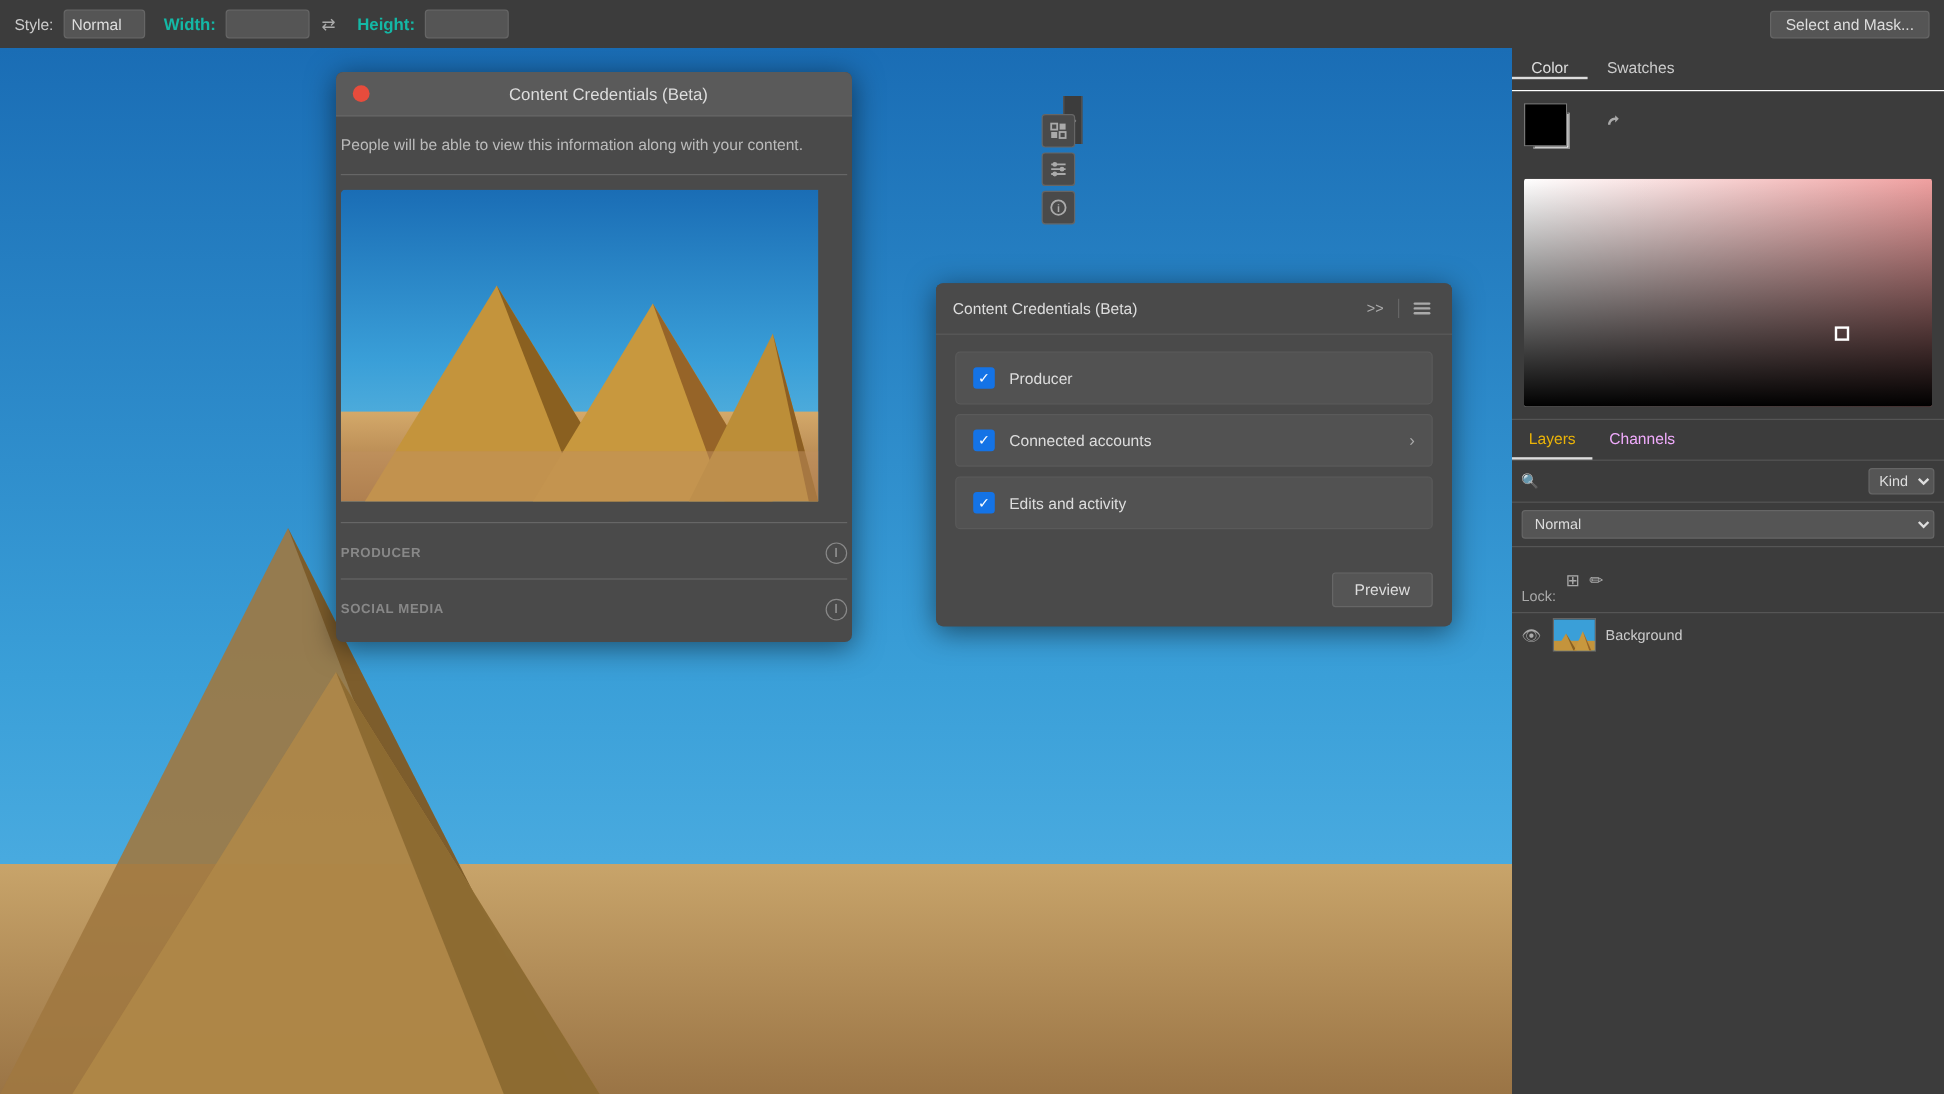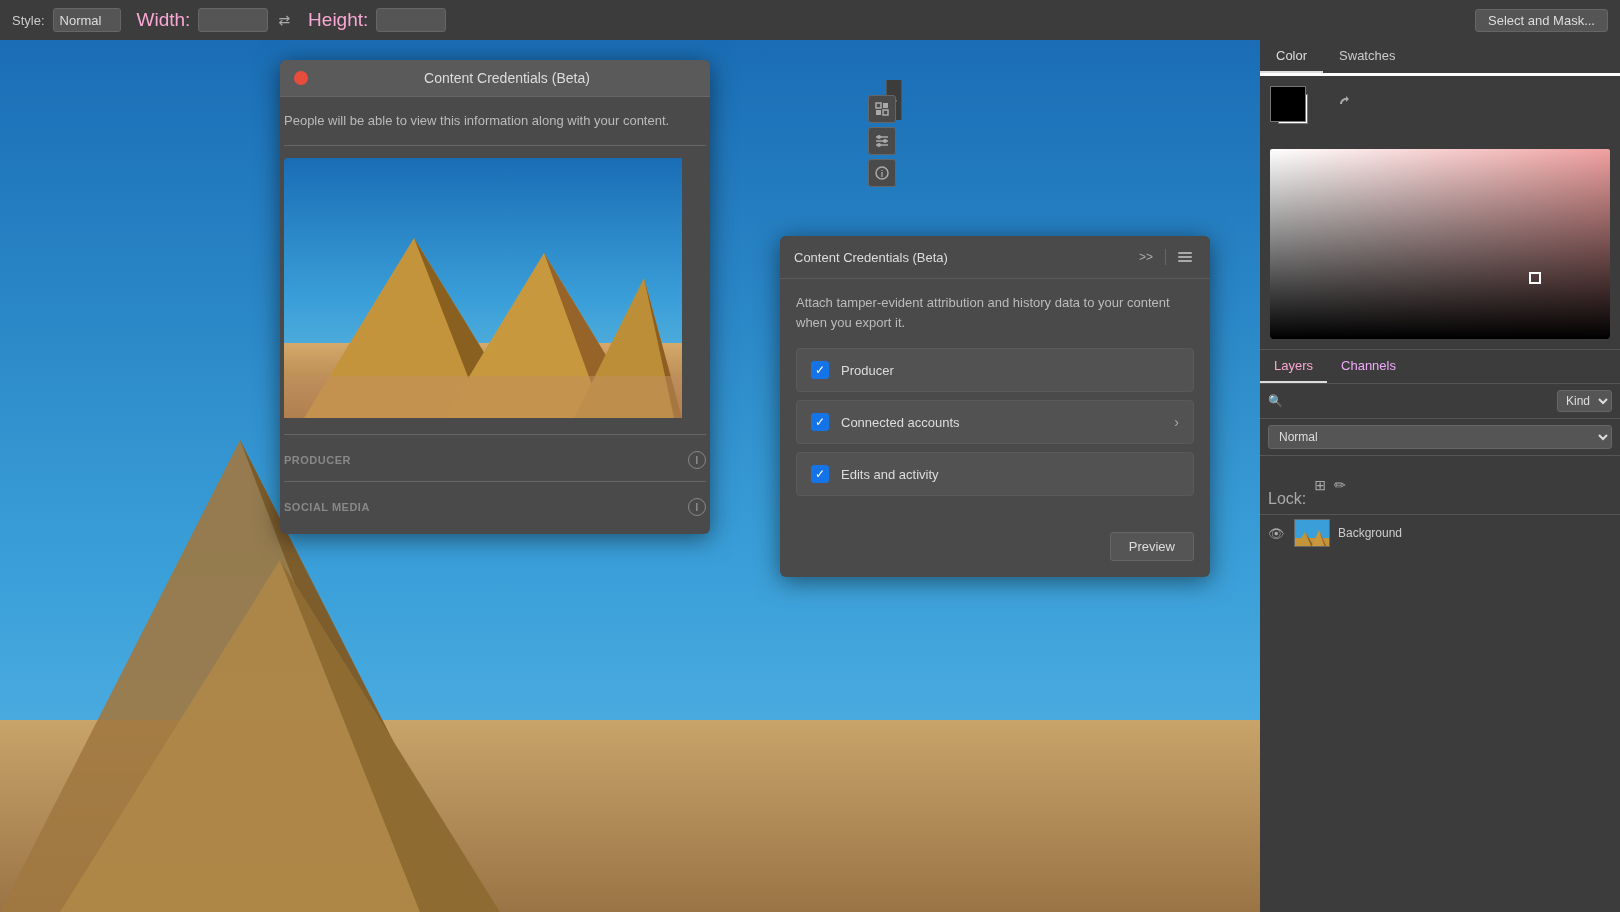--- a/index.html
+++ b/index.html
@@ -34,23 +34,24 @@
       border: 1px solid #666;
       border-radius: 3px;
       padding: 2px 18px 2px 6px;
       font-size: 13px;
       height: 24px;
       appearance: none;
       -webkit-appearance: none;
       cursor: pointer;
     }
     .toolbar-input-label {
-      color: #f9a8d4;
-      font-size: 19px;
+      color: #14b8a6;
+      font-size: 14px;
       margin-left: 8px;
+      font-weight: bold;
     }
     .toolbar-input {
       background: #555;
       border: 1px solid #666;
       color: #ddd;
       font-size: 13px;
       height: 24px;
       width: 70px;
       padding: 2px 4px;
       border-radius: 3px;
@@ -344,22 +345,23 @@
       width: 360px;
       height: 872px;
       background: #3c3c3c;
       display: flex;
       flex-direction: column;
     }
 
     
     .right-tabs {
       display: flex;
-      border-bottom: 3px solid #ffffff;
+      border-bottom: 1px solid #ffffff;
       height: 36px;
+      align-items: center;
     }
     .right-tab {
       padding: 0 16px;
       color: #ccc;
       font-size: 13px;
       cursor: pointer;
       display: flex;
       align-items: center;
       border-bottom: 2px solid transparent;
     }
@@ -409,21 +411,21 @@
       border-bottom: 1px solid #555;
       background: #3c3c3c;
     }
     .layers-tab {
       padding: 8px 14px;
       color: #f0abfc;
       font-size: 13px;
       cursor: pointer;
     }
     .layers-tab.active {
-      color: #f9a8d4;
+      color: #eab308;
       border-bottom: 2px solid #ddd;
     }
     .layers-search-row {
       display: flex;
       align-items: center;
       padding: 6px 8px;
       gap: 6px;
       border-bottom: 1px solid #555;
     }
     .layers-search-icon {
@@ -466,21 +468,21 @@
     }
     .layers-lock-row {
       display: flex;
       align-items: center;
       padding: 6px 8px;
       gap: 8px;
       border-bottom: 1px solid #555;
     }
     .layers-lock-label {
       color: #aaa;
-      font-size: 16px;
+      font-size: 12px;
       margin-top: 28px;
     }
     .layers-lock-icon {
       color: #aaa;
       font-size: 14px;
       cursor: pointer;
     }
     .layers-lock-paint {
       color: #aaa;
       font-size: 14px;
@@ -693,21 +695,20 @@
       <span class="cc-right-title">Content Credentials (Beta)</span>
       <button class="cc-expand-btn">&gt;&gt;</button>
       <div class="cc-separator"></div>
       <button class="cc-menu-btn">
         <div class="cc-menu-dot"></div>
         <div class="cc-menu-dot"></div>
         <div class="cc-menu-dot"></div>
       </button>
     </div>
     <div class="cc-right-body">
-      <p class="cc-attach-text">Attach tamper-evident attribution and history data to your content when you export it.</p>
 
       <div class="cc-checkbox-row">
         <div class="cc-checkbox">
           <span class="cc-checkbox-check">✓</span>
         </div>
         <span class="cc-checkbox-label">Producer</span>
       </div>
 
       <div class="cc-checkbox-row with-chevron">
         <div class="cc-checkbox-left">

